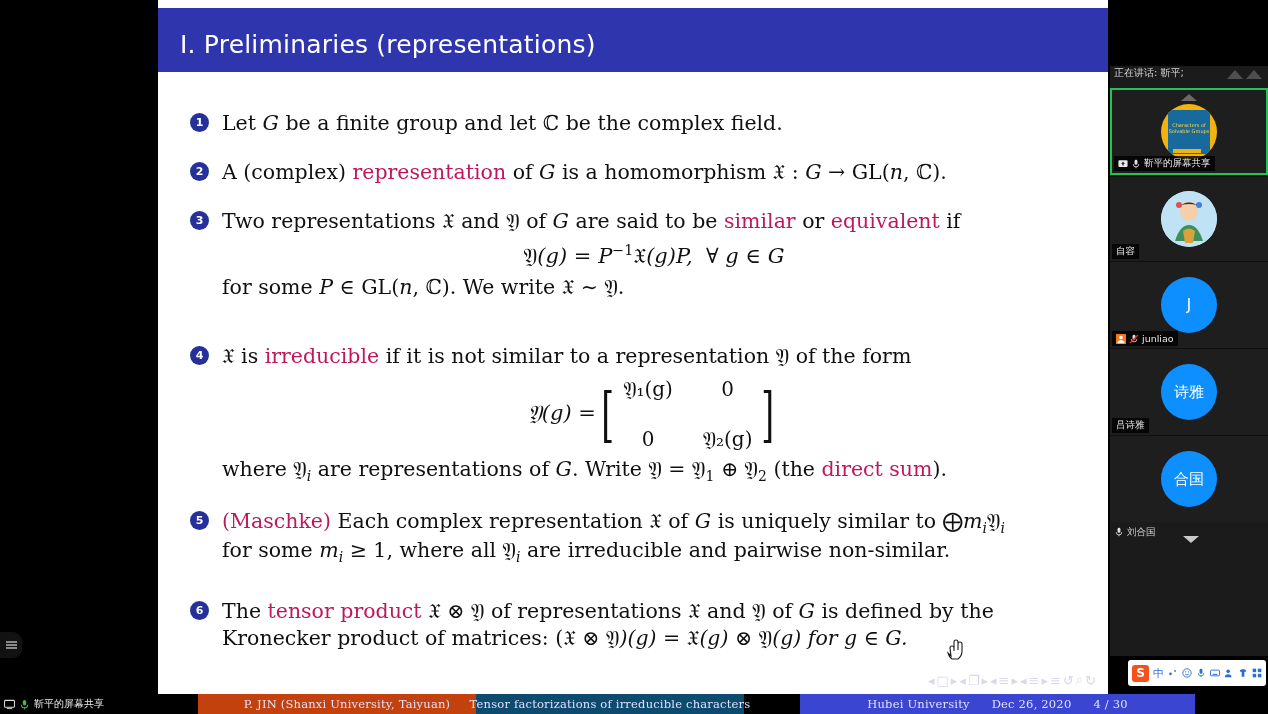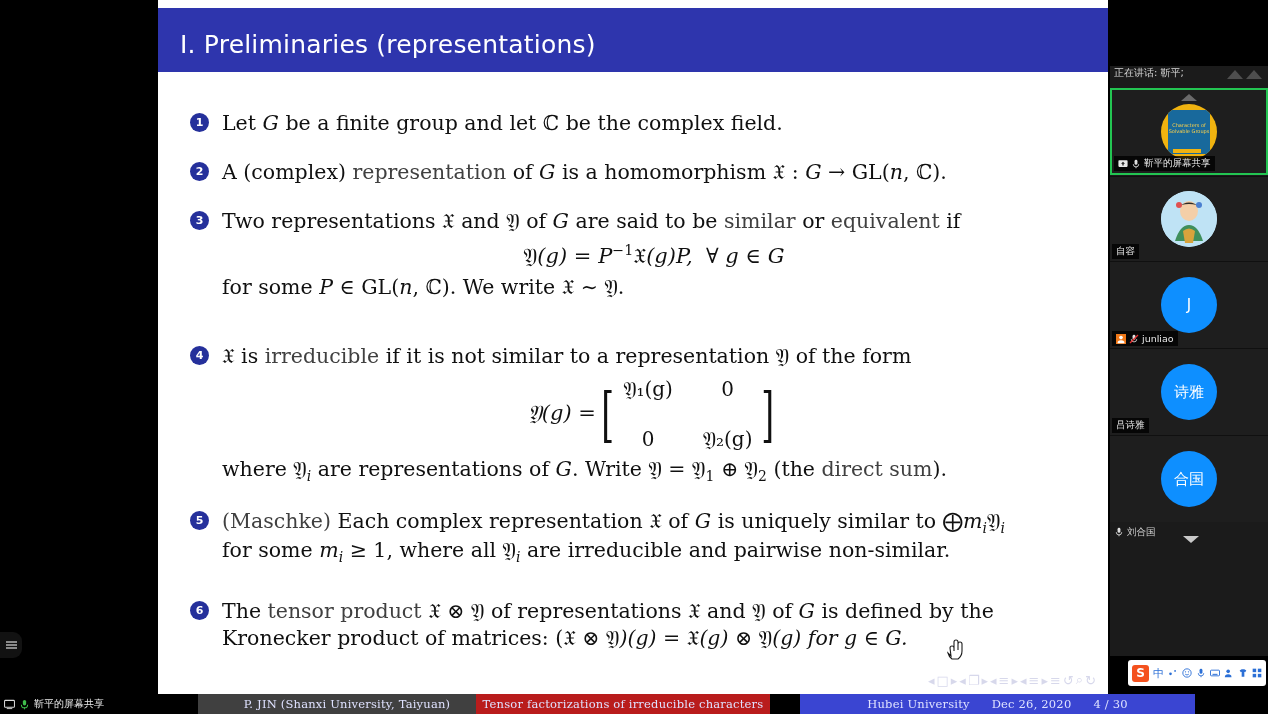--- a/index.html
+++ b/index.html
@@ -12,21 +12,21 @@
   .slide-title{position:absolute;left:22px;top:22px;color:#fff;font-size:25px;
     font-family:"DejaVu Sans",sans-serif;letter-spacing:.2px;white-space:nowrap;}
   .slide-body{position:absolute;left:0;top:78px;width:950px;height:585px;background:#fff;
     padding:14px 0 0 0;box-sizing:border-box;}
 
   .item{position:relative;display:block;margin:0 0 0 0;padding:0 22px 0 64px;
     color:#101010;font-size:20.5px;line-height:1.30;font-family:"DejaVu Serif",serif;}
   .bullet{position:absolute;left:32px;top:3px;width:19px;height:19px;border-radius:50%;
     background:#25309b;color:#fff;font-size:11px;line-height:19px;text-align:center;
     font-family:"DejaVu Sans",sans-serif;font-weight:bold;}
-  .hl{color:#404040;margin-top:28px;}
+  .hl{color:#be185d;margin-top:28px;}
   .math{font-family:"DejaVu Serif",serif;font-style:italic;}
   .frak{font-family:"DejaVu Serif",serif;font-style:normal;}
   .centered{display:block;text-align:center;padding:6px 0 4px 0;font-size:21px;}
   .cont{display:block;padding-left:0;}
   sub{font-size:.68em;}
   sup{font-size:.68em;}
 
   .eqmatrix{display:inline-flex;align-items:center;vertical-align:middle;}
   .brk{font-size:60px;line-height:.8;font-family:"DejaVu Serif",serif;color:#101010;
      transform:scaleX(.55);display:inline-block;}
@@ -45,22 +45,22 @@
      display:flex;align-items:center;gap:2px;opacity:.35;}
   .navsyms span{color:#8f92c8;font-size:13px;}
 
   .cursor{position:absolute;left:784px;top:636px;width:26px;height:28px;}
 
   
   .footer{position:absolute;left:0;bottom:0;width:1268px;height:20px;background:#000;}
   .f-seg{position:absolute;top:0;height:20px;color:#dfe2ff;font-size:11.5px;
      font-family:"DejaVu Serif",serif;display:flex;align-items:center;justify-content:center;
      white-space:nowrap;letter-spacing:.2px;}
-  .f1{left:194px;width:306px;background:#404040;}
-  .f2{left:476px;width:294px;background:#b91c1c;}
+  .f1{left:194px;width:306px;background:#c2410c;}
+  .f2{left:476px;width:268px;background:#0c4a6e;}
   .f3{left:800px;width:395px;background:#3a45d2;}
   .f3 .f3in{display:flex;gap:22px;align-items:center;}
 
   .taskbar{position:absolute;left:0;bottom:0;width:194px;height:20px;background:#000;
      display:flex;align-items:center;gap:4px;padding-left:4px;color:#e8e8e8;font-size:10px;
      font-family:"DejaVu Sans",sans-serif;}
   .tb-ic{width:11px;height:11px;display:inline-block;}
 
   .leftdock{position:absolute;left:0;top:632px;width:22px;height:26px;background:#121212;
      border-radius:0 9px 9px 0;display:flex;align-items:center;justify-content:center;}

